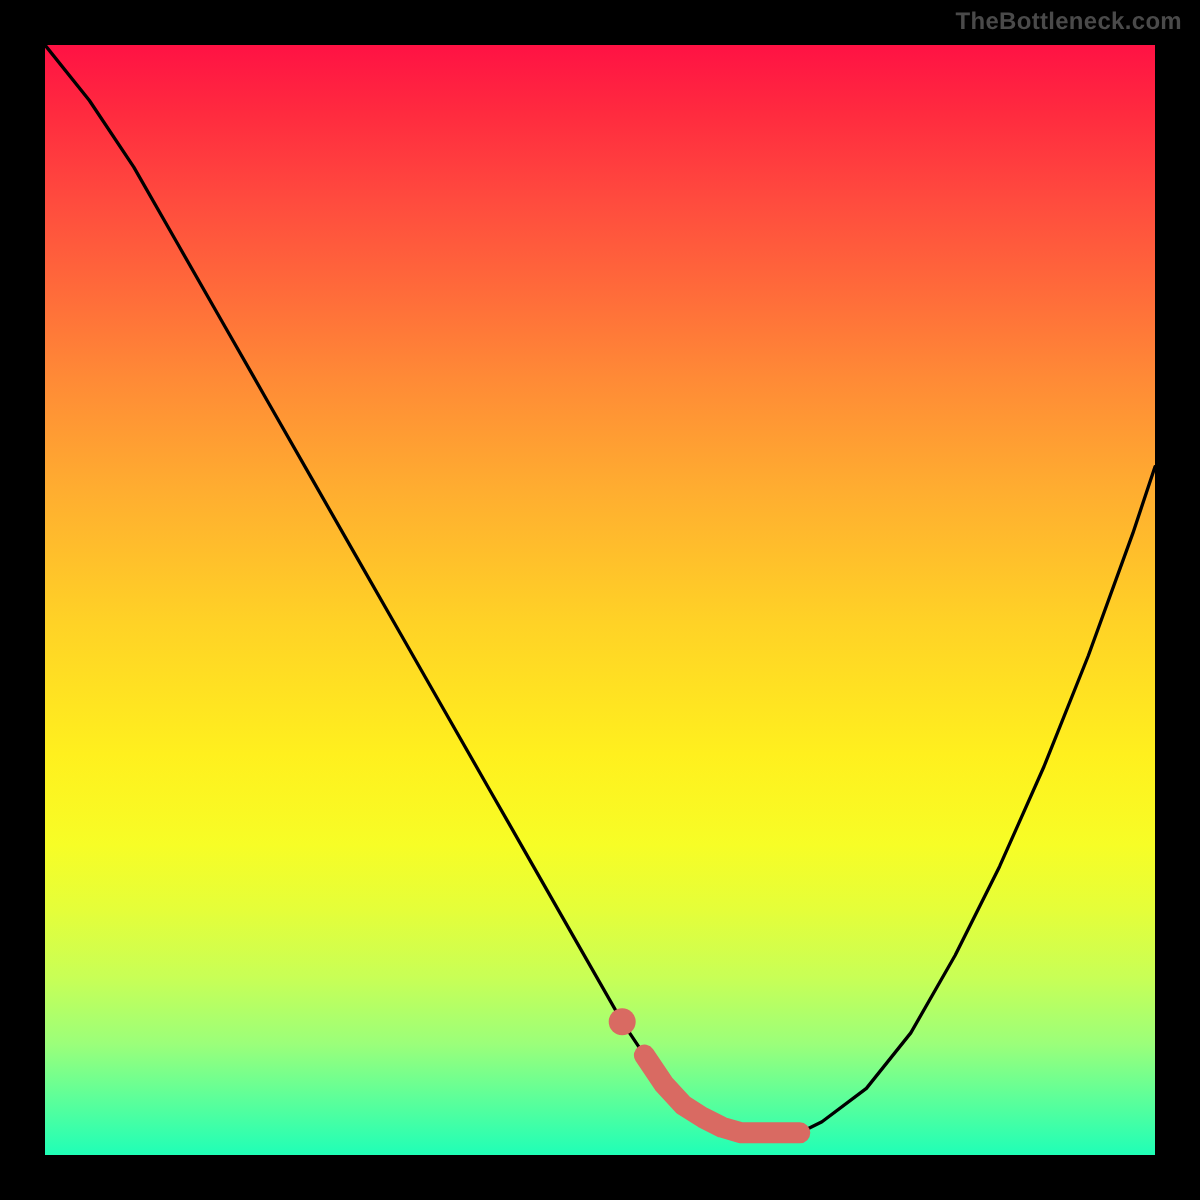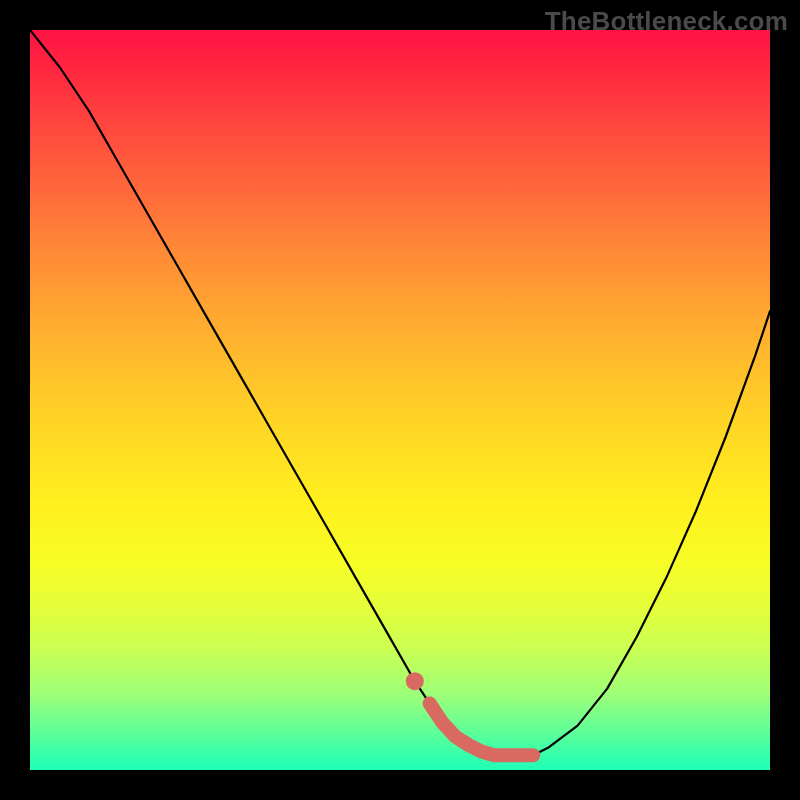--- a/index.html
+++ b/index.html
@@ -8,21 +8,21 @@
     position: relative;
     width: 800px;
     height: 800px;
     background: #000;
   }
   .watermark {
     position: absolute;
     top: 6px;
     right: 12px;
     font-family: Arial, Helvetica, sans-serif;
-    font-size: 26px;
+    font-size: 16px;
     font-weight: bold;
     color: #4a4a4a;
     letter-spacing: 0.2px;
     z-index: 10;
   }
   .plot-area {
     position: absolute;
     left: 30px;
     top: 30px;
     width: 740px;

